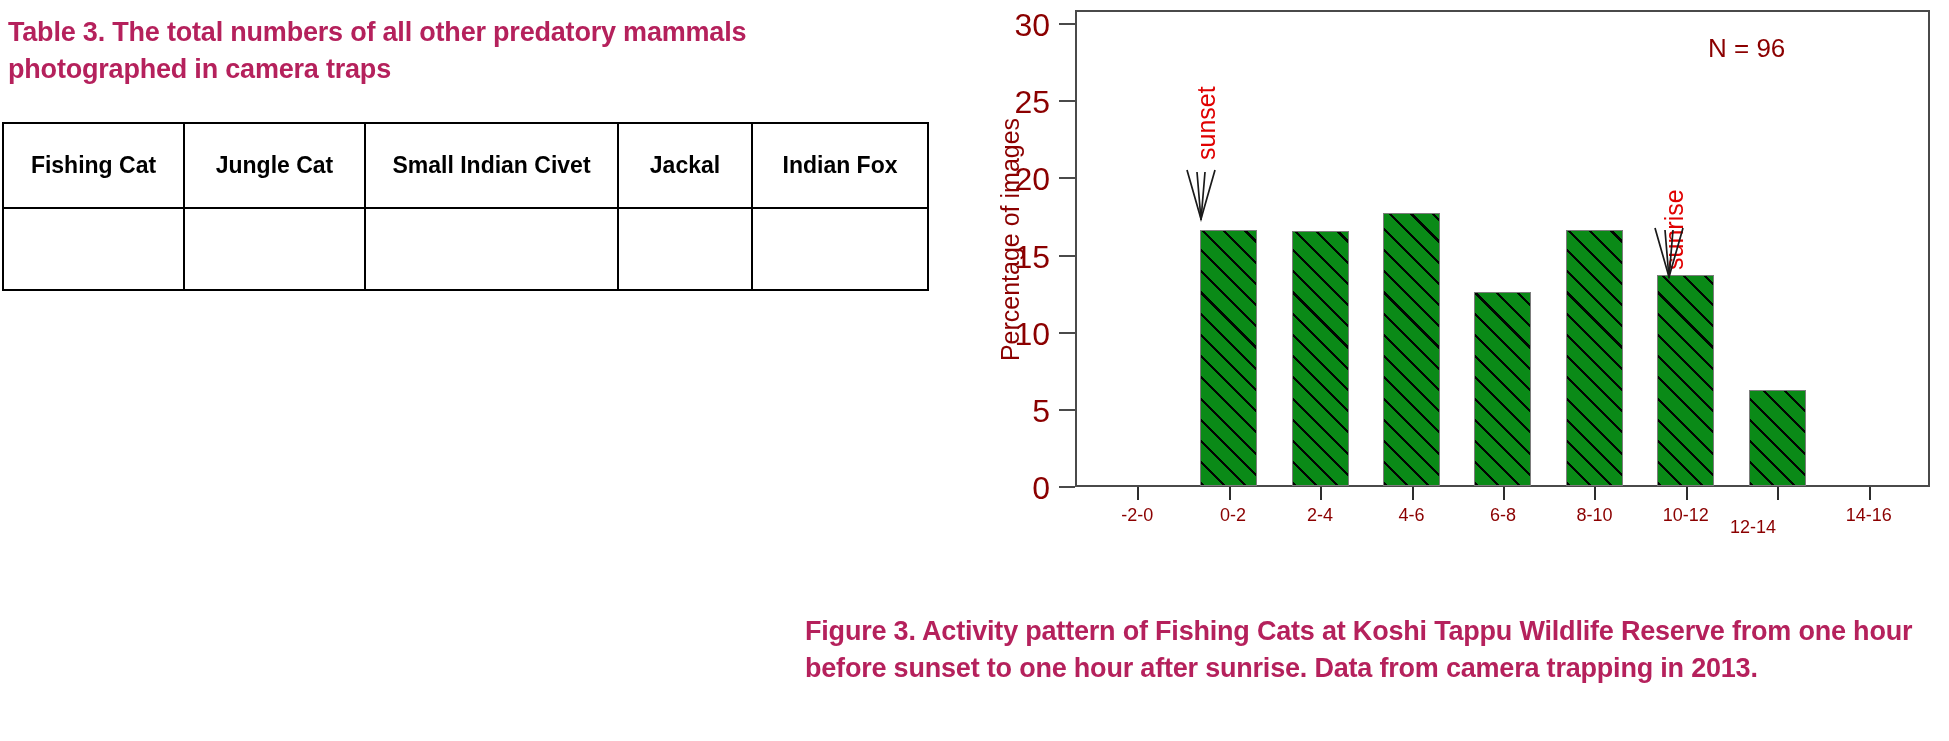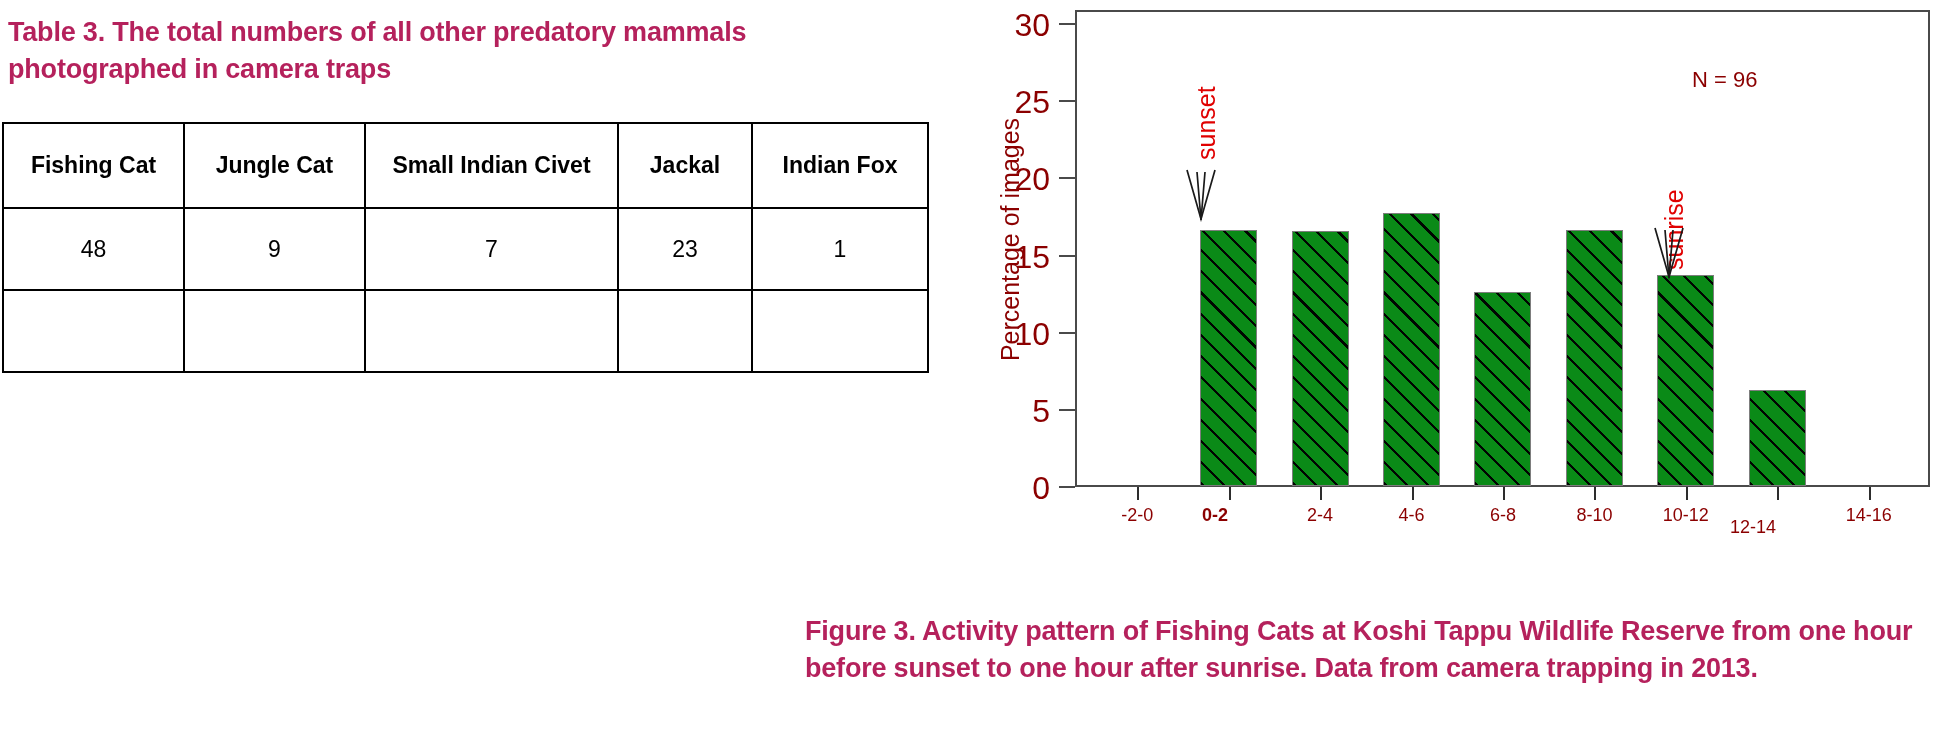--- a/index.html
+++ b/index.html
@@ -131,25 +131,24 @@
     white-space:nowrap;
     transform:rotate(-90deg);
     transform-origin:left top;
   }
   .arrow-mark{
     position:absolute;
     width:34px;height:54px;
   }
   #n-label{
     position:absolute;
-    left:712px;top:33px;
-    color:#8b0000;
-    font-size:22px;
-    white-space:nowrap;
-    margin-top:34px;
+    left:728px;top:33px;
+    color:#8b0000;
+    font-size:26px;
+    white-space:nowrap;
   }
   
   #figure-caption{
     position:absolute;
     left:-175px;top:613px;width:1135px;
     color:#b5215c;
     font-size:27px;font-weight:bold;line-height:37px;
     letter-spacing:-0.2px;
   }
 </style>
@@ -164,27 +163,20 @@
     <thead>
       <tr>
         <th class="col-0">Fishing Cat</th>
         <th class="col-1">Jungle Cat</th>
         <th class="col-2">Small Indian Civet</th>
         <th class="col-3">Jackal</th>
         <th class="col-4">Indian Fox</th>
       </tr>
     </thead>
     <tbody>
-      <tr>
-        <td class="value-cell col-0">48</td>
-        <td class="value-cell col-1">9</td>
-        <td class="value-cell col-2">7</td>
-        <td class="value-cell col-3">23</td>
-        <td class="value-cell col-4">1</td>
-      </tr>
       <tr>
         <td class="empty-cell col-0"></td>
         <td class="empty-cell col-1"></td>
         <td class="empty-cell col-2"></td>
         <td class="empty-cell col-3"></td>
         <td class="empty-cell col-4"></td>
       </tr>
     </tbody>
   </table>
 </div>
@@ -209,21 +201,21 @@
       <div class="y-tick" style="top: 100.167px;"></div>
       <div class="y-label" style="left: 24px; top: 84.1667px;">25</div>
       <div class="y-tick" style="top: 23px;"></div>
       <div class="y-label" style="left: 24px; top: 7px;">30</div>
     </div>
 
   <div id="x-axis-group">
       <div class="x-tick" style="left: 157.182px;"></div>
       <div class="x-label" style="left: 102.182px;">-2-0</div>
       <div class="x-tick" style="left: 248.626px;"></div>
-      <div class="x-label" style="left: 180px; font-weight: bold;">0-2</div>
+      <div class="x-label" style="left: 198px;">0-2</div>
       <div class="x-tick" style="left: 340.07px;"></div>
       <div class="x-label" style="left: 285.07px;">2-4</div>
       <div class="x-tick" style="left: 431.513px;"></div>
       <div class="x-label" style="left: 376.513px;">4-6</div>
       <div class="x-tick" style="left: 522.957px;"></div>
       <div class="x-label" style="left: 467.957px;">6-8</div>
       <div class="x-tick" style="left: 614.401px;"></div>
       <div class="x-label" style="left: 559.401px;">8-10</div>
       <div class="x-tick" style="left: 705.845px;"></div>
       <div class="x-label" style="left: 650.845px;">10-12</div>

